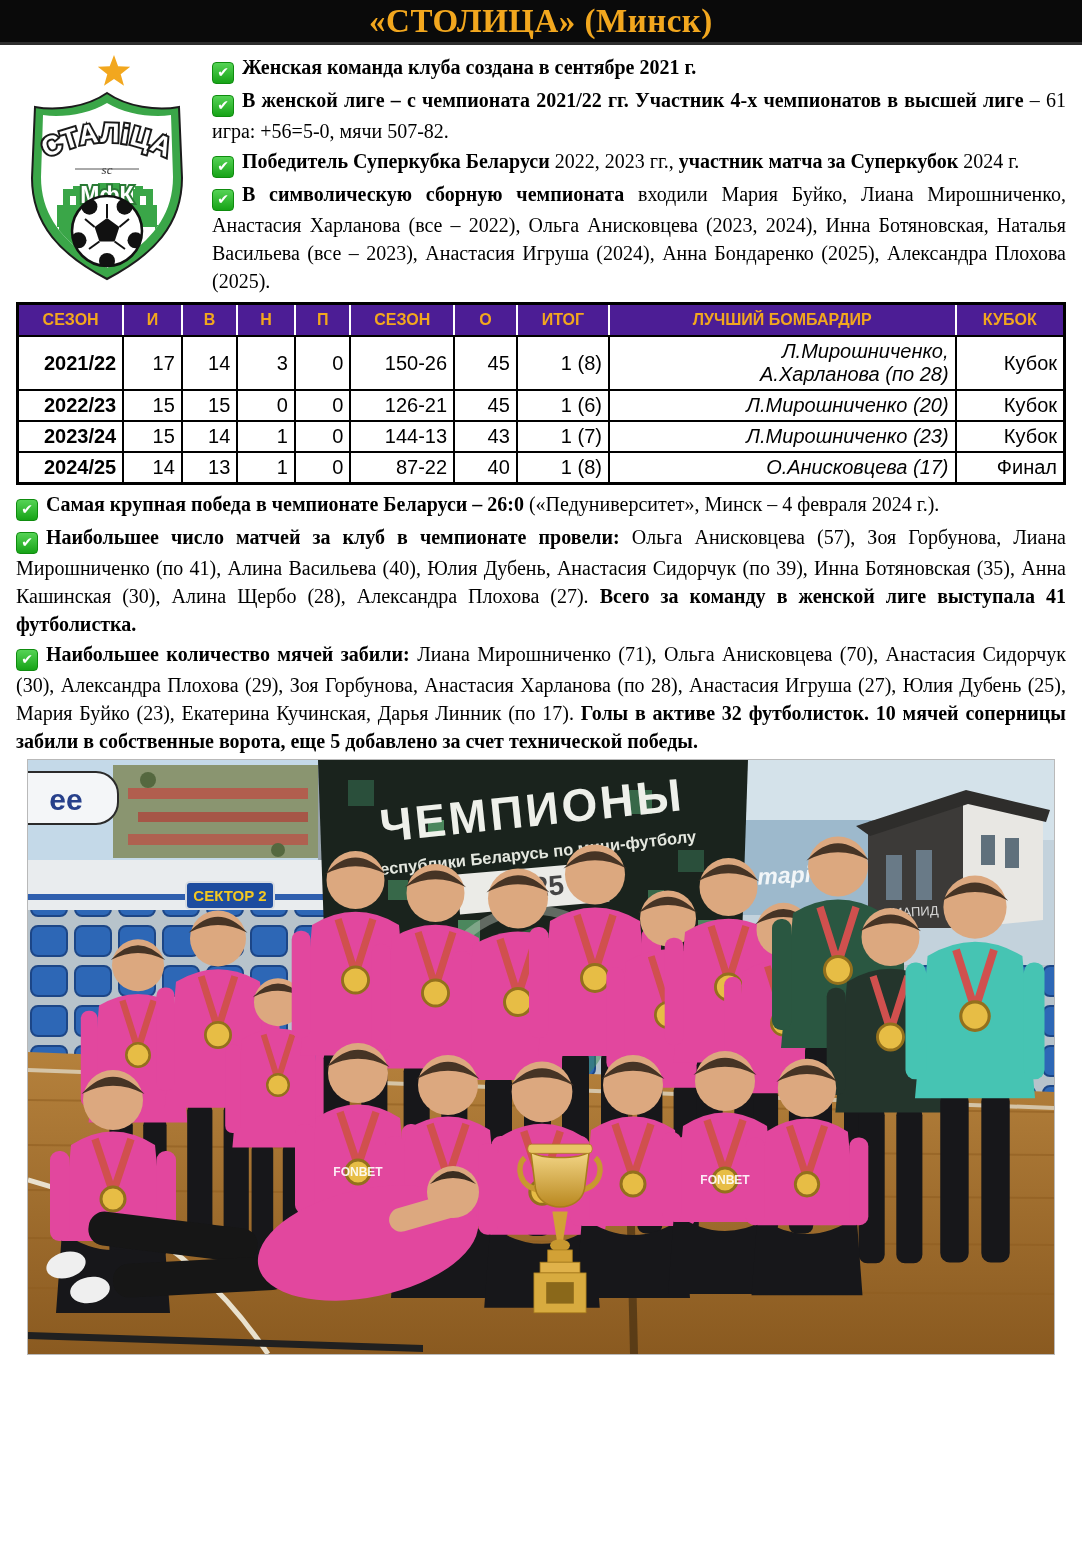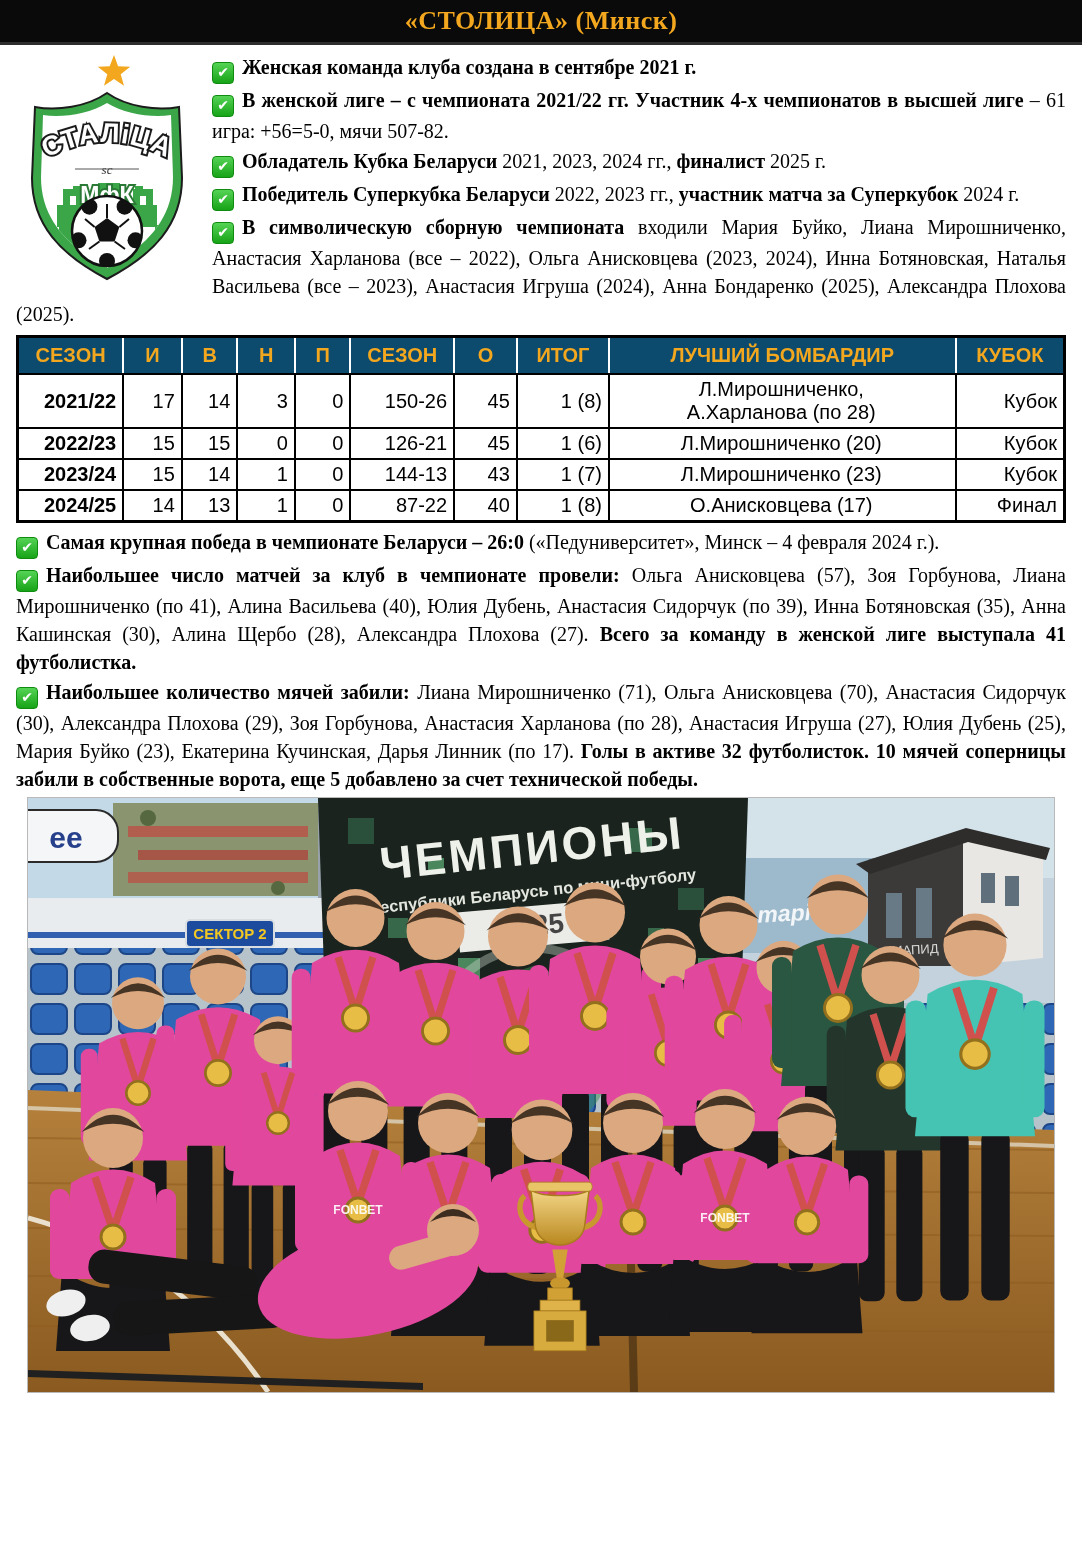--- a/index.html
+++ b/index.html
@@ -1,37 +1,37 @@
 <!DOCTYPE html>
 <html><head>
 <meta charset="utf-8">
 <style>
   html,body { margin:0; padding:0; background:#ffffff; }
   body { width:1082px; font-family:"Liberation Serif", serif; color:#000; }
 
   .titlebar { background:#0a0a0a; height:42px; display:flex; align-items:center; justify-content:center; border-bottom:3px solid #2e2e2e; }
-  .titlebar h1 { margin:16px; font-size:26px; font-weight:bold; color:#F2A71E; letter-spacing:.5px; font-family:"Liberation Serif", serif; }
+  .titlebar h1 { margin:16px; font-size:33px; font-weight:bold; color:#F2A71E; letter-spacing:.5px; font-family:"Liberation Serif", serif; }
 
   .content { padding:6px 16px 0 16px; }
 
   .club-logo { float:left; width:182px; height:232px; margin:2px 14px 2px 0; }
 
   .fact { margin:2px 0; font-size:20px; line-height:28px; text-align:justify; }
   .fact b { font-weight:bold; }
   .check { display:inline-block; width:20px; height:20px; border-radius:4px;
            background:linear-gradient(180deg,#55d355,#17a317); border:1px solid #0f8c0f;
            color:#fff; font-size:14px; line-height:19px; text-align:center;
            font-family:"DejaVu Sans", sans-serif; font-weight:bold; margin-right:8px; vertical-align:-3px; }
 
   table.stats { width:100%; border-collapse:collapse; margin:7px 0 5px 0;
                 font-family:"Liberation Sans", sans-serif; border:3px solid #000; clear:both; }
-  table.stats th { background:#0c4a6e; color:#F2A71E; font-size:20px; font-weight:bold;
+  table.stats th { background:#4c1d95; color:#F2A71E; font-size:16px; font-weight:bold;
                    padding:6px 2px; border:2px solid #fff; border-bottom:2px solid #000; }
   table.stats td { border:2px solid #000; font-size:20px; padding:3px 6px; text-align:right; }
-  table.stats td.cell-left { text-align:center; padding-left:4px; white-space:pre-line; }
+  table.stats td.cell-left { text-align:right; padding-left:4px; white-space:pre-line;font-style:italic; }
   table.stats td.cell-season { font-weight:bold; }
 
   .photo-wrap { width:1026px; margin:8px auto 0 auto; border:1px solid #b9b9b9; }
   .photo-wrap svg { display:block; }
 </style>
 </head>
 <body>
 
 <header class="titlebar">
   <h1>«СТОЛИЦА» (Минск)</h1>
@@ -86,21 +86,20 @@
           <line x1="102.4" y1="174" x2="112" y2="166"></line>
         <line x1="97.6" y1="188.5" x2="108" y2="196"></line>
           <line x1="82.4" y1="188.5" x2="72" y2="196"></line>
         <line x1="77.6" y1="174" x2="68" y2="166"></line>
       </g>
     </g>
   </svg>
 
   <p class="fact"><span class="check">✔</span><span><b>Женская команда клуба создана в сентябре 2021 г.</b></span></p>
   <p class="fact"><span class="check">✔</span><span><b>В женской лиге – с чемпионата 2021/22 гг. Участник 4-х чемпионатов в высшей лиге</b><span> – 61 игра: +56=5-0, мячи 507-82.</span></span></p>
-  <p class="fact"><span class="check">✔</span><span><b>Обладатель Кубка Беларуси</b><span> 2021, 2023, 2024 гг., </span><b>финалист</b><span> 2025 г.</span></span></p>
   <p class="fact"><span class="check">✔</span><span><b>Победитель Суперкубка Беларуси</b><span> 2022, 2023 гг., </span><b>участник матча за Суперкубок</b><span> 2024 г.</span></span></p>
   <p class="fact"><span class="check">✔</span><span><b>В символическую сборную чемпионата</b><span> входили Мария Буйко, Лиана Мирошниченко, Анастасия Харланова (все – 2022), Ольга Анисковцева (2023, 2024), Инна Ботяновская, Наталья Васильева (все – 2023), Анастасия Игруша (2024), Анна Бондаренко (2025), Александра Плохова (2025).</span></span></p>
 
   <table class="stats">
     <colgroup>
       <col style="width:10.1%">
         <col style="width:5.6%">
         <col style="width:5.3%">
         <col style="width:5.5%">
         <col style="width:5.3%">

